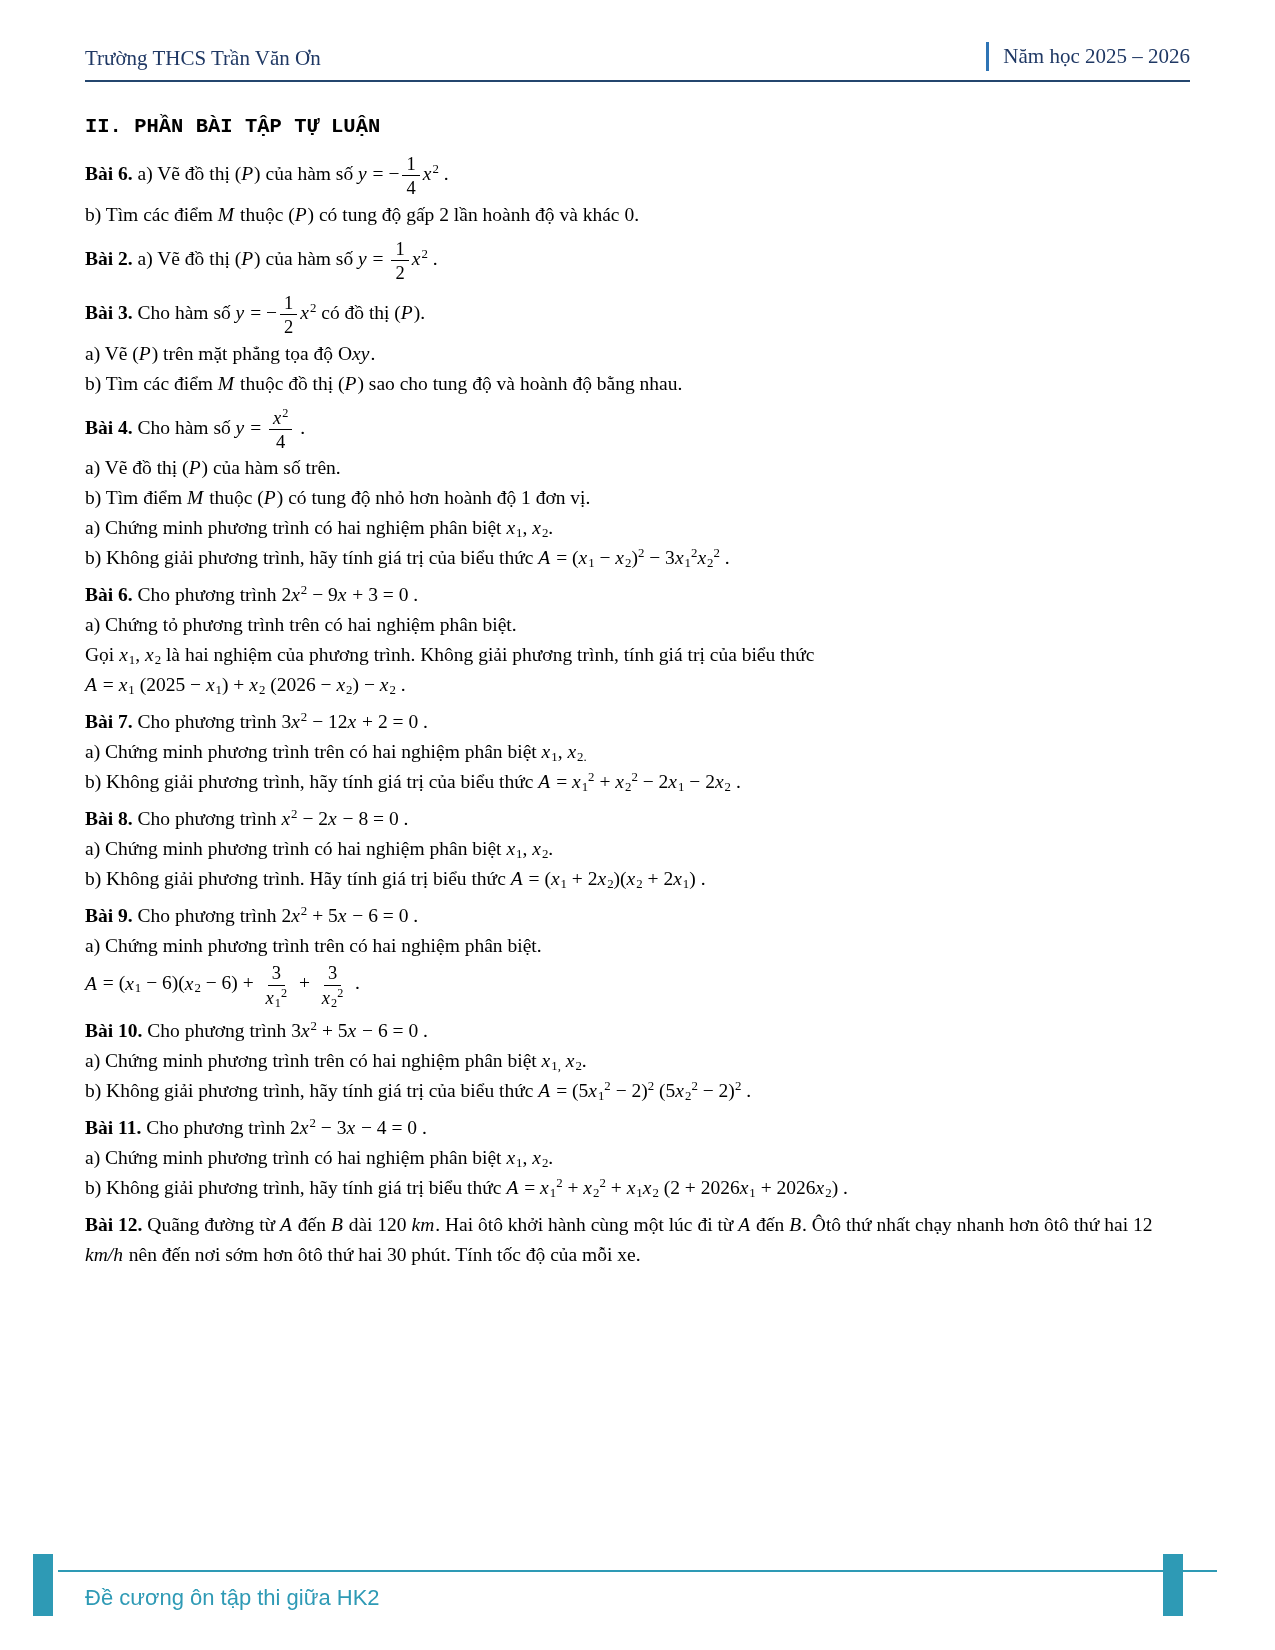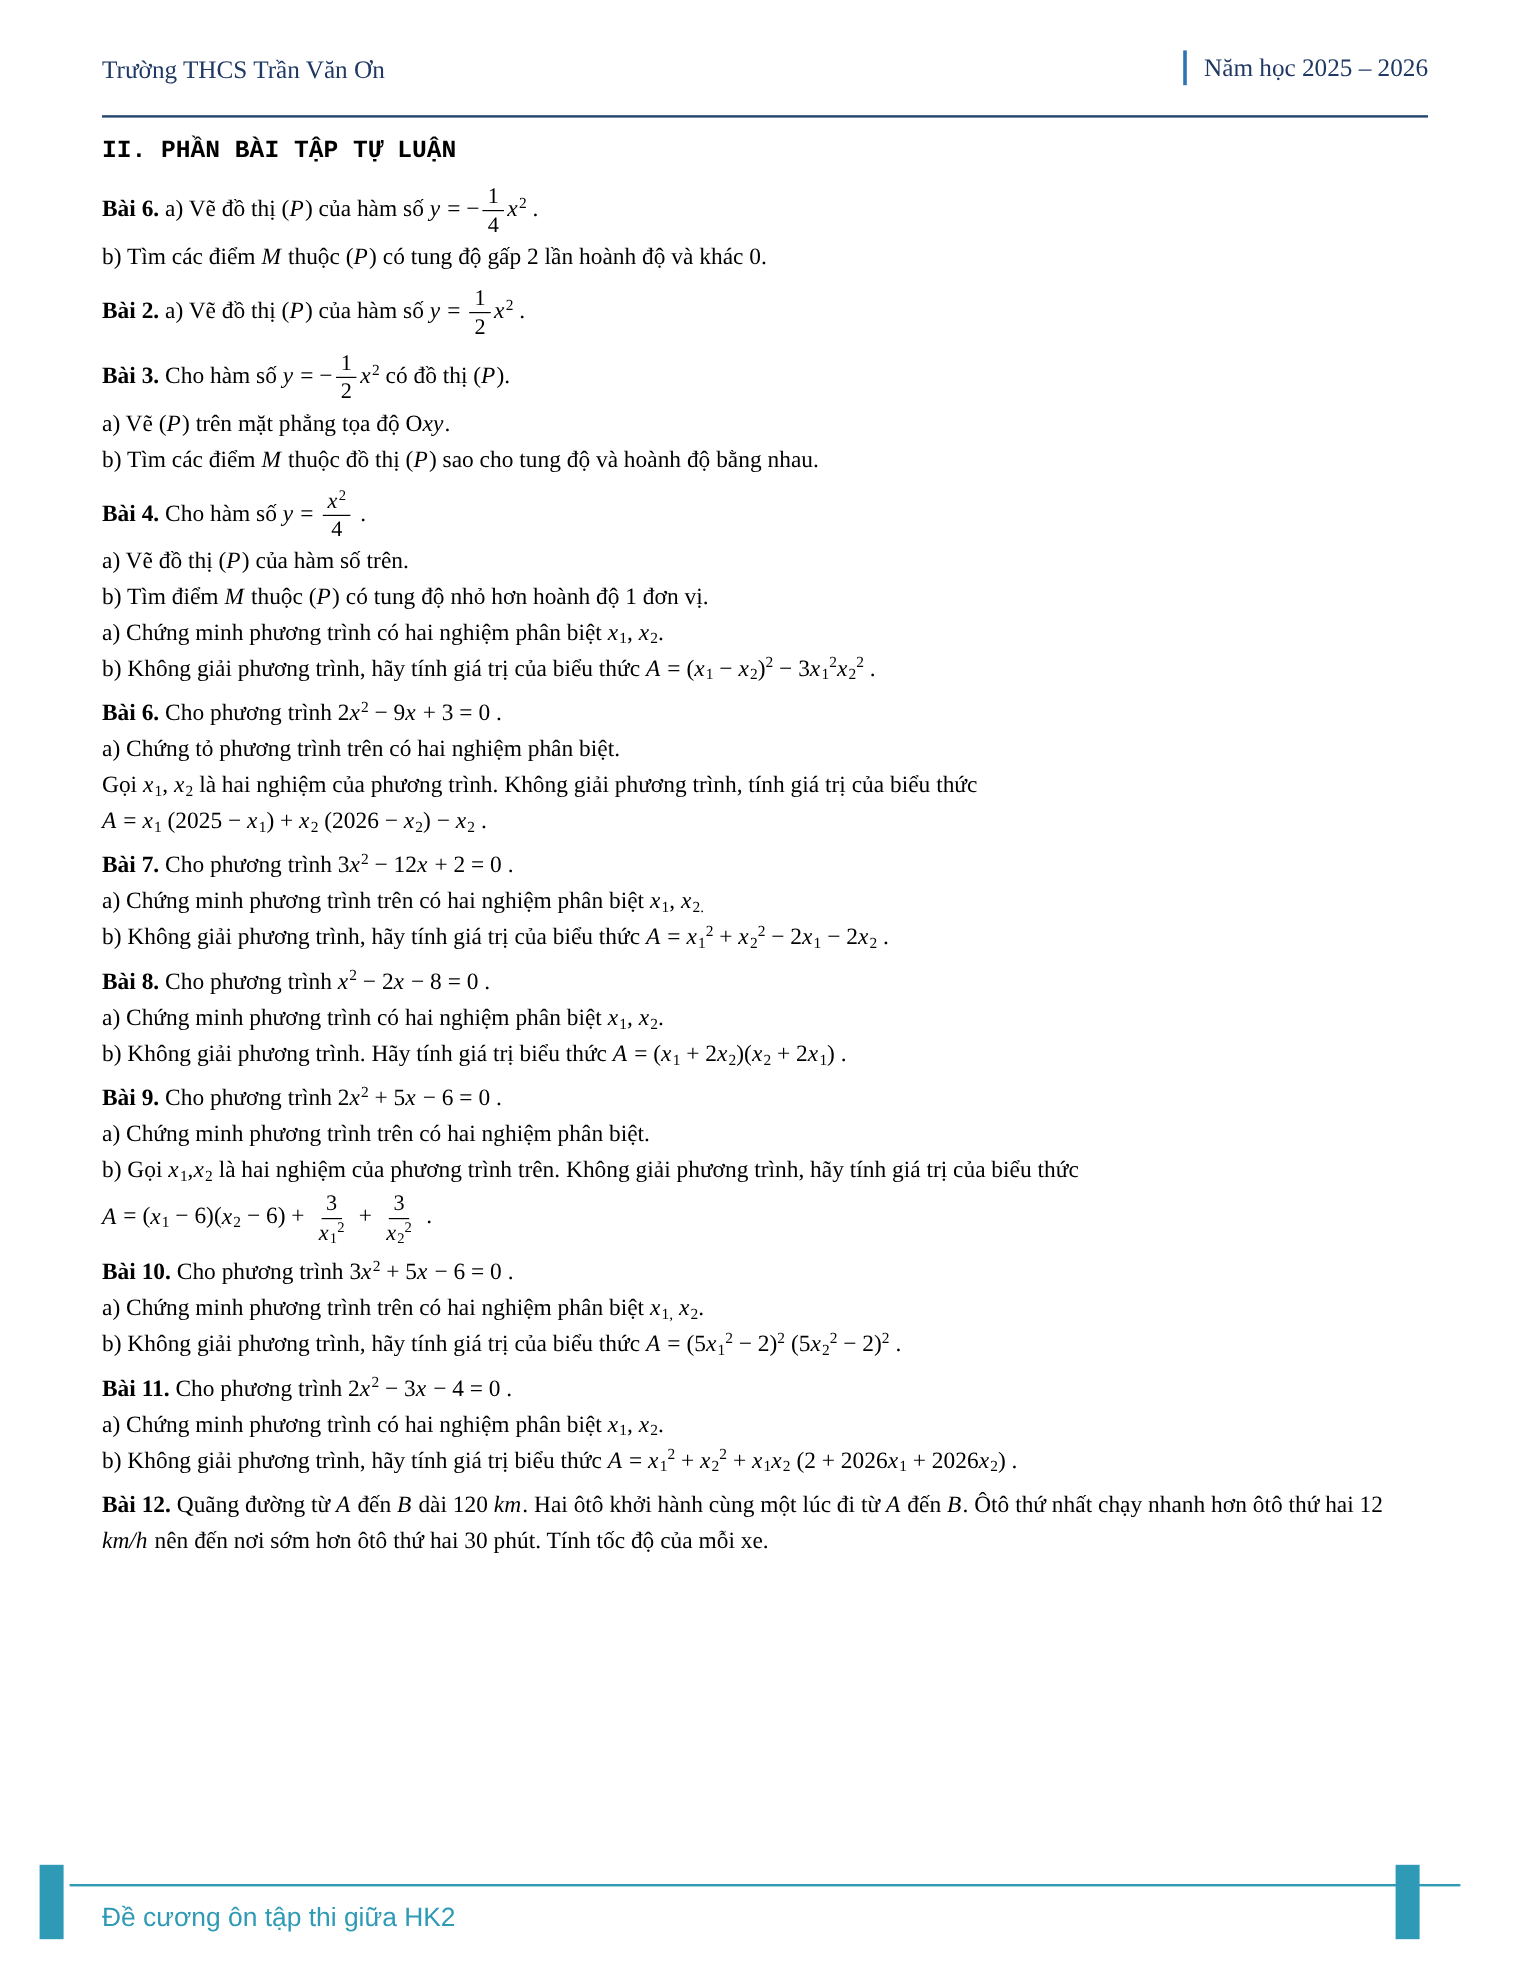--- a/index.html
+++ b/index.html
@@ -5,21 +5,21 @@
   html,body{margin:0;padding:0;}
   body{
     width:1275px;height:1650px;position:relative;background:#ffffff;
     font-family:"Liberation Serif","DejaVu Serif",serif;color:#000;
     overflow:hidden;
   }
   
   .page-header{
     position:absolute;top:42px;left:85px;width:1105px;
     display:flex;justify-content:space-between;align-items:flex-end;
-    padding-bottom:25px;border-bottom:2px solid var(--header-rule,#24466E);
+    padding-bottom:9px;border-bottom:2px solid var(--header-rule,#24466E);
     font-size:21px;color:var(--header-text,#1F3864);
   }
   .page-header .year{
     border-left:3px solid var(--header-divider,#2E74B5);
     padding:2px 0 2px 14px;
   }
   
   .content{
     position:absolute;top:108px;left:85px;width:1105px;
     font-size:19.5px;line-height:30px;
@@ -95,21 +95,20 @@
       <div class="line sub"><span>Gọi </span><span class="it">x</span><sub>1</sub><span>, </span><span class="it">x</span><sub>2</sub><span> là hai nghiệm của phương trình. Không giải phương trình, tính giá trị của biểu thức</span></div>
       <div class="line sub"><span class="it">A</span><span> = </span><span class="it">x</span><sub>1</sub><span> (2025 − </span><span class="it">x</span><sub>1</sub><span>) + </span><span class="it">x</span><sub>2</sub><span> (2026 − </span><span class="it">x</span><sub>2</sub><span>) − </span><span class="it">x</span><sub>2</sub><span> .</span></div>
       <div class="line bai"><span class="bd">Bài 7.</span><span> Cho phương trình 3</span><span class="it">x</span><sup>2</sup><span> − 12</span><span class="it">x</span><span> + 2 = 0 .</span></div>
       <div class="line sub"><span>a) Chứng minh phương trình trên có hai nghiệm phân biệt </span><span class="it">x</span><sub>1</sub><span>, </span><span class="it">x</span><sub>2.</sub><span></span></div>
       <div class="line sub"><span>b) Không giải phương trình, hãy tính giá trị của biểu thức </span><span class="it">A</span><span> = </span><span class="it">x</span><sub>1</sub><sup>2</sup><span> + </span><span class="it">x</span><sub>2</sub><sup>2</sup><span> − 2</span><span class="it">x</span><sub>1</sub><span> − 2</span><span class="it">x</span><sub>2</sub><span> .</span></div>
       <div class="line bai"><span class="bd">Bài 8.</span><span> Cho phương trình </span><span class="it">x</span><sup>2</sup><span> − 2</span><span class="it">x</span><span> − 8 = 0 .</span></div>
       <div class="line sub"><span>a) Chứng minh phương trình có hai nghiệm phân biệt </span><span class="it">x</span><sub>1</sub><span>, </span><span class="it">x</span><sub>2</sub><span>.</span></div>
       <div class="line sub"><span>b) Không giải phương trình. Hãy tính giá trị biểu thức </span><span class="it">A</span><span> = (</span><span class="it">x</span><sub>1</sub><span> + 2</span><span class="it">x</span><sub>2</sub><span>)(</span><span class="it">x</span><sub>2</sub><span> + 2</span><span class="it">x</span><sub>1</sub><span>) .</span></div>
       <div class="line bai"><span class="bd">Bài 9.</span><span> Cho phương trình 2</span><span class="it">x</span><sup>2</sup><span> + 5</span><span class="it">x</span><span> − 6 = 0 .</span></div>
       <div class="line sub"><span>a) Chứng minh phương trình trên có hai nghiệm phân biệt.</span></div>
-      <div class="line sub"><span>b) Gọi </span><span class="it">x</span><sub>1</sub><span>,</span><span class="it">x</span><sub>2</sub><span> là hai nghiệm của phương trình trên. Không giải phương trình, hãy tính giá trị của biểu thức</span></div>
       <div class="line sub"><span class="it">A</span><span> = (</span><span class="it">x</span><sub>1</sub><span> − 6)(</span><span class="it">x</span><sub>2</sub><span> − 6) + </span><span class="frac">
           <span class="fn"><span>3</span></span>
           <span class="fd"><span class="it">x</span><sub>1</sub><sup>2</sup></span>
         </span><span> + </span><span class="frac">
           <span class="fn"><span>3</span></span>
           <span class="fd"><span class="it">x</span><sub>2</sub><sup>2</sup></span>
         </span><span> .</span></div>
       <div class="line bai"><span class="bd">Bài 10.</span><span> Cho phương trình 3</span><span class="it">x</span><sup>2</sup><span> + 5</span><span class="it">x</span><span> − 6 = 0 .</span></div>
       <div class="line sub"><span>a) Chứng minh phương trình trên có hai nghiệm phân biệt </span><span class="it">x</span><sub>1,</sub><span> </span><span class="it">x</span><sub>2</sub><span>.</span></div>
       <div class="line sub"><span>b) Không giải phương trình, hãy tính giá trị của biểu thức </span><span class="it">A</span><span> = (5</span><span class="it">x</span><sub>1</sub><sup>2</sup><span> − 2)</span><sup>2</sup><span> (5</span><span class="it">x</span><sub>2</sub><sup>2</sup><span> − 2)</span><sup>2</sup><span> .</span></div>

